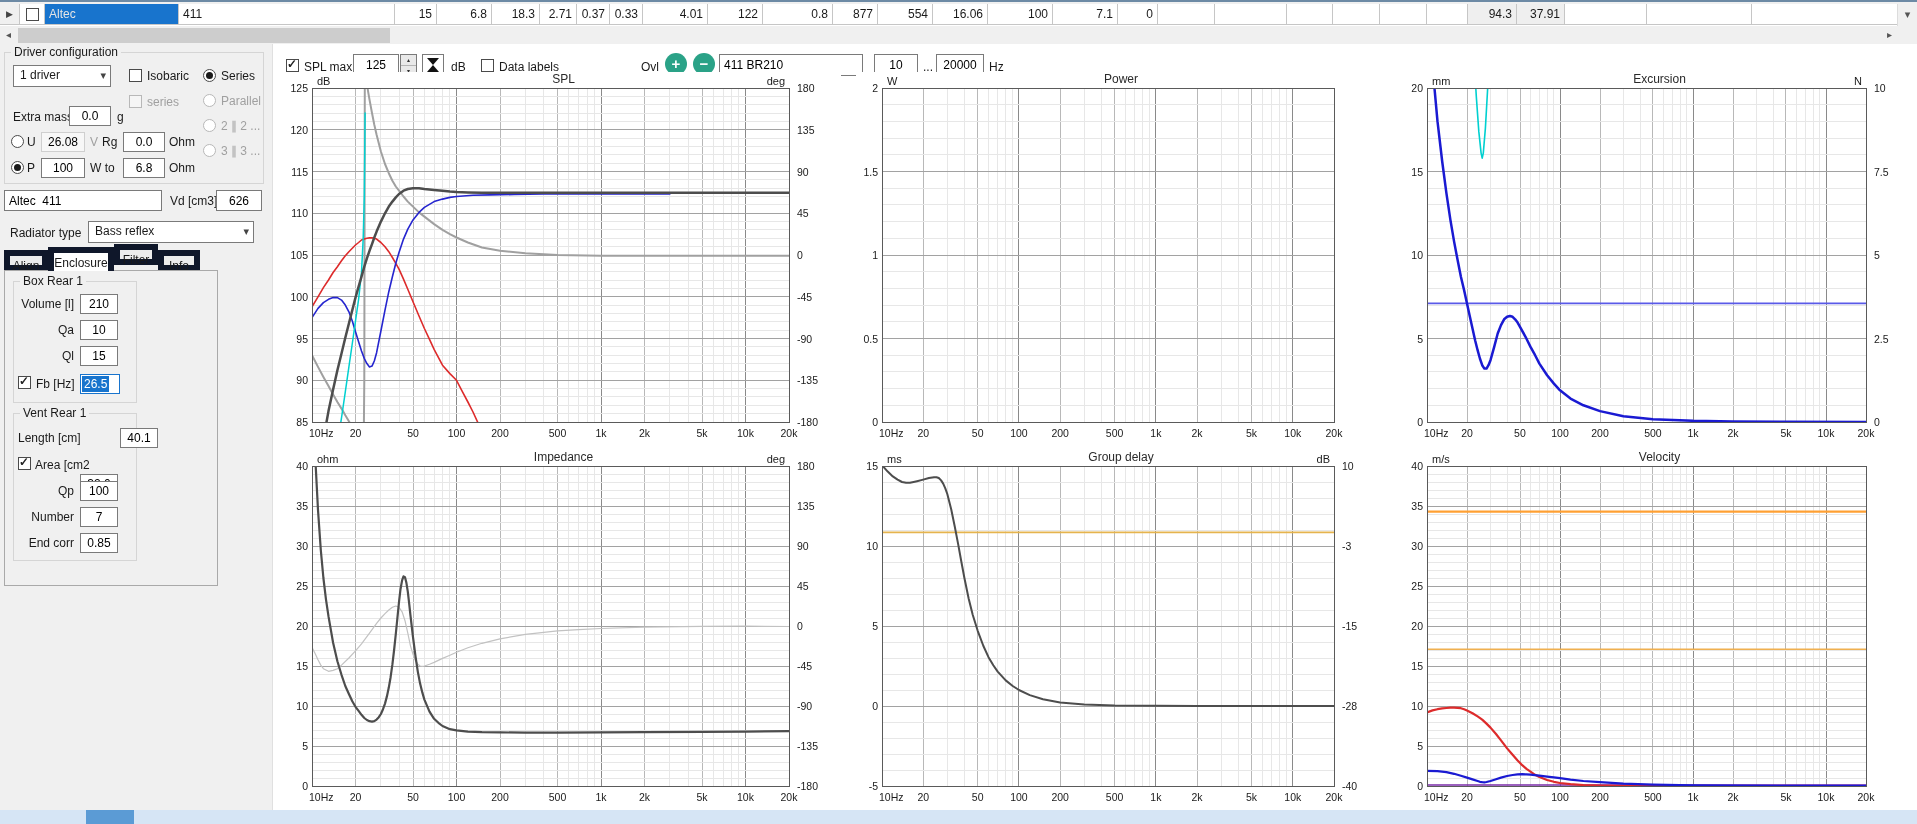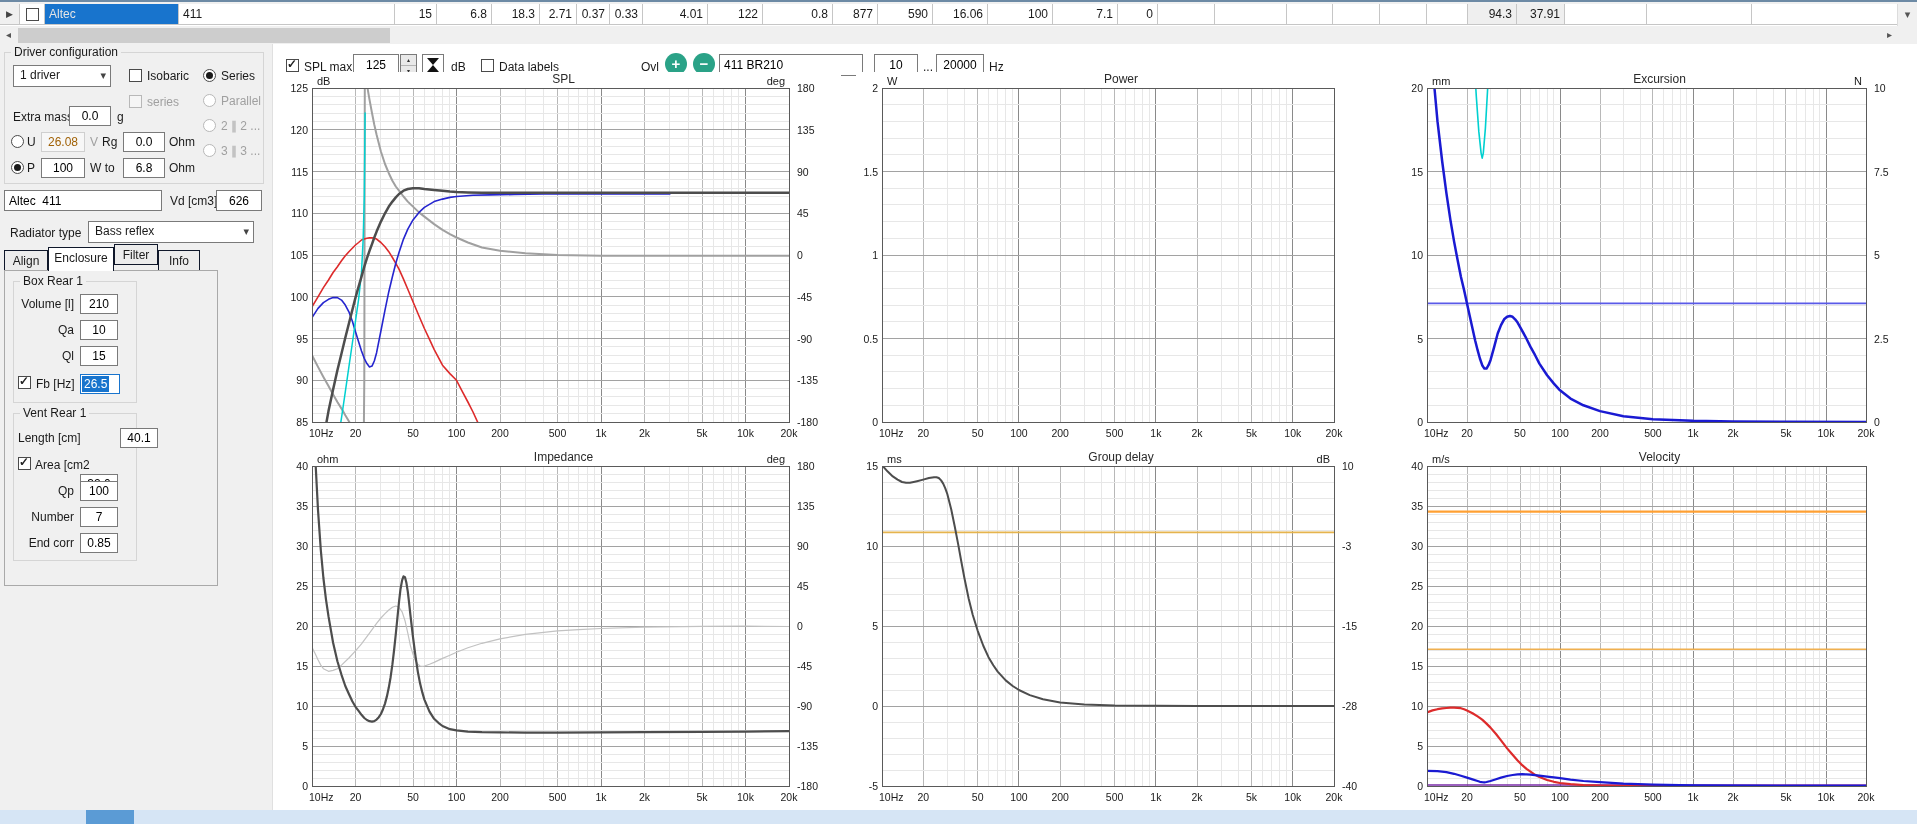--- a/index.html
+++ b/index.html
@@ -23,30 +23,30 @@
   .sbtn{position:absolute;top:0;width:17px;height:17px;color:#555;text-align:center;line-height:16px;font-size:10px;background:#f0f0f0;}
   #hthumb{position:absolute;top:1px;left:18px;width:372px;height:15px;background:#cdcdcd;}
   #vbtn{position:absolute;top:2px;right:0;width:19px;height:22px;background:#f0f0f0;border-left:1px solid #dcdcdc;color:#555;text-align:center;line-height:20px;font-size:11px;}
   
   #sidebar{position:absolute;top:44px;left:0;width:272px;height:537px;background:#f0f0f0;}
   .groupbox{position:absolute;border:1px solid #d5d5d5;box-sizing:border-box;}
   .legend{position:absolute;top:-8px;left:6px;background:#f0f0f0;padding:0 3px;white-space:nowrap;}
   .inputf{position:absolute;border:1px solid #7a7a7a;background:#fff;box-sizing:border-box;text-align:center;
           font-family:"Liberation Sans",sans-serif;font-size:12px;padding:0;height:20px;}
   .inputf.left{text-align:left;padding:0 4px;}
-  .inputf.dis{color:#a16207;background:#f7f7f7;border-color:#cfcfcf;}
+  .inputf.dis{color:#000000;background:#f7f7f7;border-color:#cfcfcf;}
   .lbl{position:absolute;white-space:nowrap;}
   .lbl.gray{color:#a0a0a0;}
   .lbl.r{text-align:right;}
   .rad{width:13px;height:13px;border-radius:50%;border:1px solid #4a4a4a;background:#fff;box-sizing:border-box;position:absolute;}
   .rad.sel::after{content:"";position:absolute;left:2px;top:2px;width:7px;height:7px;border-radius:50%;background:#1a1a1a;}
   .rad.disabled{border-color:#b8b8b8;}
   .combo{position:absolute;border:1px solid #7a7a7a;background:#fff;box-sizing:border-box;padding:2px 18px 0 6px;height:22px;}
   .combo .arr{position:absolute;right:4px;top:3px;color:#444;font-size:11px;}
-  .tab{position:absolute;height:21px;line-height:21px;text-align:center;background:#ececec;border:1px solid #0f172a;box-sizing:border-box;}
+  .tab{position:absolute;height:21px;line-height:21px;text-align:center;background:#ececec;border:6px solid #0f172a;box-sizing:border-box;}
   .tab.active{background:#fff;height:24px;top:203px;border-bottom:none;z-index:2;}
   #tabpanel{position:absolute;left:4px;top:226px;width:214px;height:316px;border:1px solid #a9a9a9;background:#f0f0f0;box-sizing:border-box;}
   .selinput{position:absolute;border:1px solid var(--accent);background:#fff;box-sizing:border-box;height:20px;padding:1px;}
   .selinput span{background:var(--accent);color:#fff;display:inline-block;padding:0 2px;font-size:12px;line-height:16px;}
   
   #chart-card{position:absolute;top:44px;left:272px;width:1645px;height:766px;background:#fff;border-left:1px solid #e0e0e0;box-sizing:border-box;}
   .cpanel{position:absolute;background:#fff;}
   .tick{font-size:10.5px;fill:#1a1a1a;}
   .unit{font-size:11px;fill:#1a1a1a;}
   .ctitle{font-size:12px;fill:#2a2a2a;}
@@ -84,21 +84,21 @@
       <div class="tcell num" style="width: 42px;">15</div>
       <div class="tcell num" style="width: 55px;">6.8</div>
       <div class="tcell num" style="width: 48px;">18.3</div>
       <div class="tcell num" style="width: 37px;">2.71</div>
       <div class="tcell num" style="width: 33px;">0.37</div>
       <div class="tcell num" style="width: 33px;">0.33</div>
       <div class="tcell num" style="width: 65px;">4.01</div>
       <div class="tcell num" style="width: 55px;">122</div>
       <div class="tcell num" style="width: 70px;">0.8</div>
       <div class="tcell num" style="width: 45px;">877</div>
-      <div class="tcell num" style="width: 55px;">590</div>
+      <div class="tcell num" style="width: 55px;">554</div>
       <div class="tcell num" style="width: 55px;">16.06</div>
       <div class="tcell num" style="width: 65px;">100</div>
       <div class="tcell num" style="width: 65px;">7.1</div>
       <div class="tcell num" style="width: 40px;">0</div>
       <div class="tcell num" style="width: 57px;"></div>
       <div class="tcell num" style="width: 72px;"></div>
       <div class="tcell num" style="width: 46px;"></div>
       <div class="tcell num" style="width: 47px;"></div>
       <div class="tcell num" style="width: 47px;"></div>
       <div class="tcell num" style="width: 41px;"></div>

